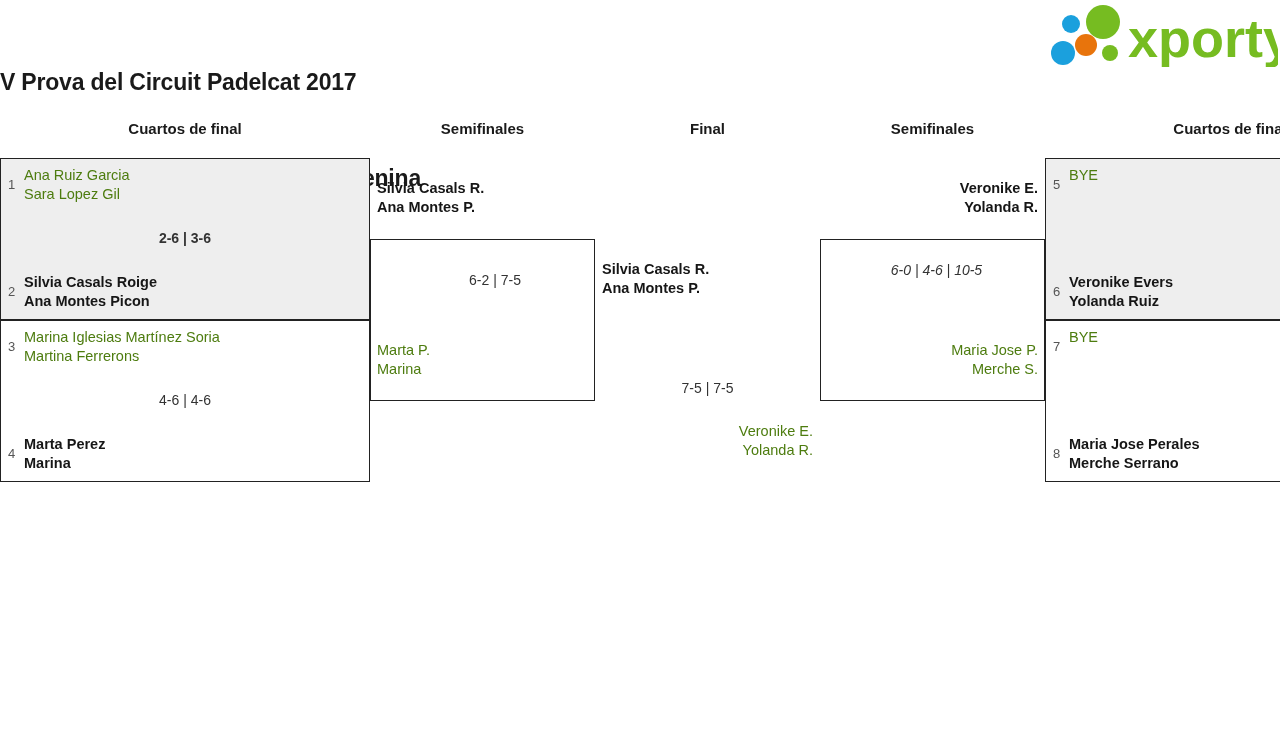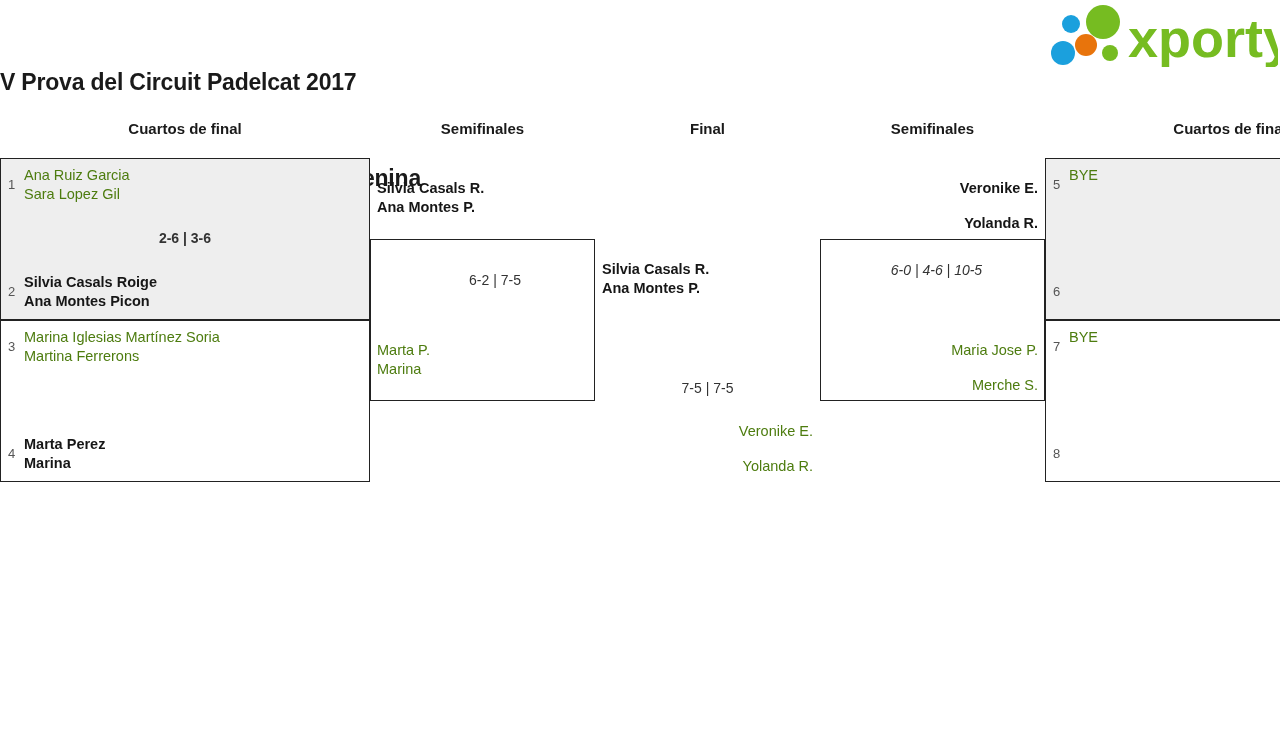--- a/index.html
+++ b/index.html
@@ -74,21 +74,21 @@
     color: #555555;
     width: 16px;
     flex: 0 0 16px;
     text-align: left;
     padding-top: 9px;
   }
   .team .names { display: flex; flex-direction: column; }
   .team.loser .names { color: #4d7c0f; font-weight: 400; }
   .team.winner .names { color: #161616; font-weight: 700; }
   .team.right-align { flex-direction: row-reverse; }
-  .team.right-align .names { text-align: right; gap: 16px; }
+  .team.right-align .names { text-align: right; }
 
   .score {
     position: absolute;
     font-size: 14px;
     color: #333333;
     text-align: center;
     white-space: nowrap;
   }
 </style>
 </head>
@@ -147,20 +147,21 @@
         </span>
       </div>
 
       <div class="team loser" style="left:8px; top:206px;">
         <span class="seed">3</span>
         <span class="names">
           <span>Marina Iglesias Martínez Soria</span>
           <span>Martina Ferrerons</span>
         </span>
       </div>
+      <div class="score" style="left:0px; top:270px; width:370px;">4-6 | 4-6</div>
       <div class="team winner" style="left:8px; top:313px;">
         <span class="seed">4</span>
         <span class="names">
           <span>Marta Perez</span>
           <span>Marina</span>
         </span>
       </div>
 
       <div class="mbox" style="left:370px; top:117px; width:225px; height:162px;"></div>
 
@@ -213,28 +214,36 @@
 
       <div class="team loser" style="left:1053px; top:44px;">
         <span class="seed">5</span>
         <span class="names">
           <span>BYE</span>
           <span></span>
         </span>
       </div>
       <div class="team winner" style="left:1053px; top:151px;">
         <span class="seed">6</span>
+        <span class="names">
+          <span>Veronike Evers</span>
+          <span>Yolanda Ruiz</span>
+        </span>
       </div>
 
       <div class="team loser" style="left:1053px; top:206px;">
         <span class="seed">7</span>
         <span class="names">
           <span>BYE</span>
           <span></span>
         </span>
       </div>
       <div class="team winner" style="left:1053px; top:313px;">
         <span class="seed">8</span>
+        <span class="names">
+          <span>Maria Jose Perales</span>
+          <span>Merche Serrano</span>
+        </span>
       </div>
 
     </div>
   </div>
 </div>
 
 </body></html>

